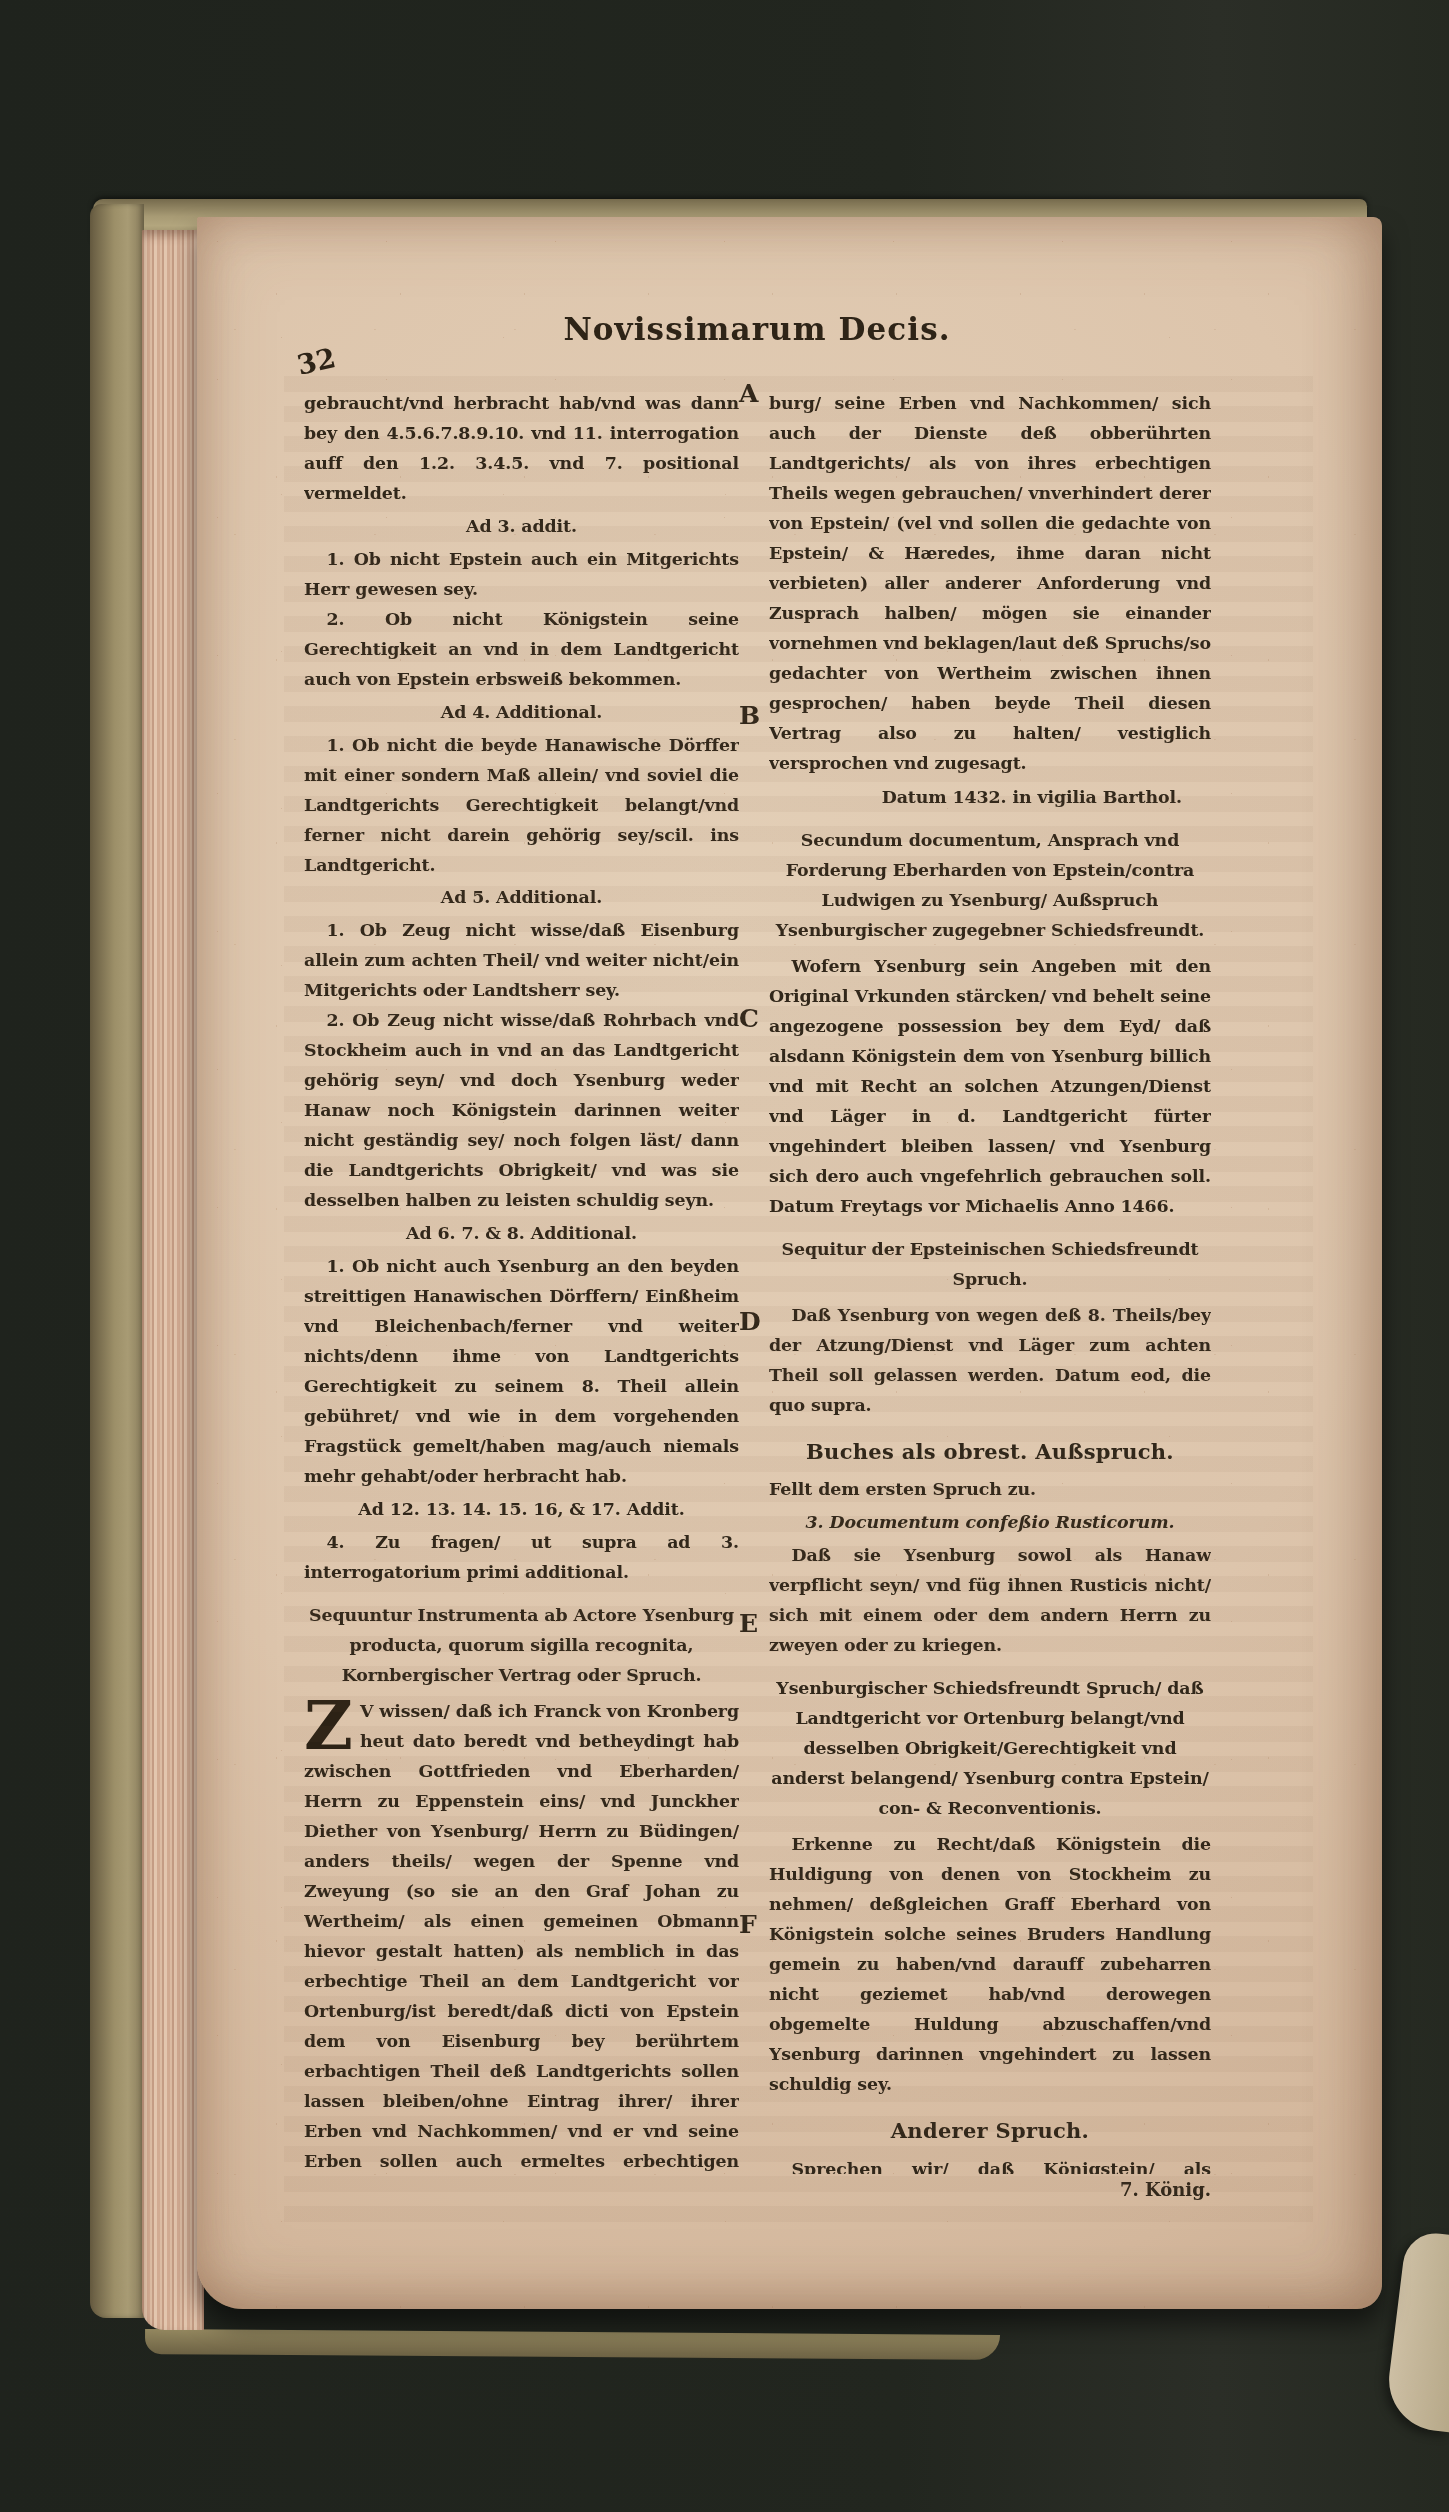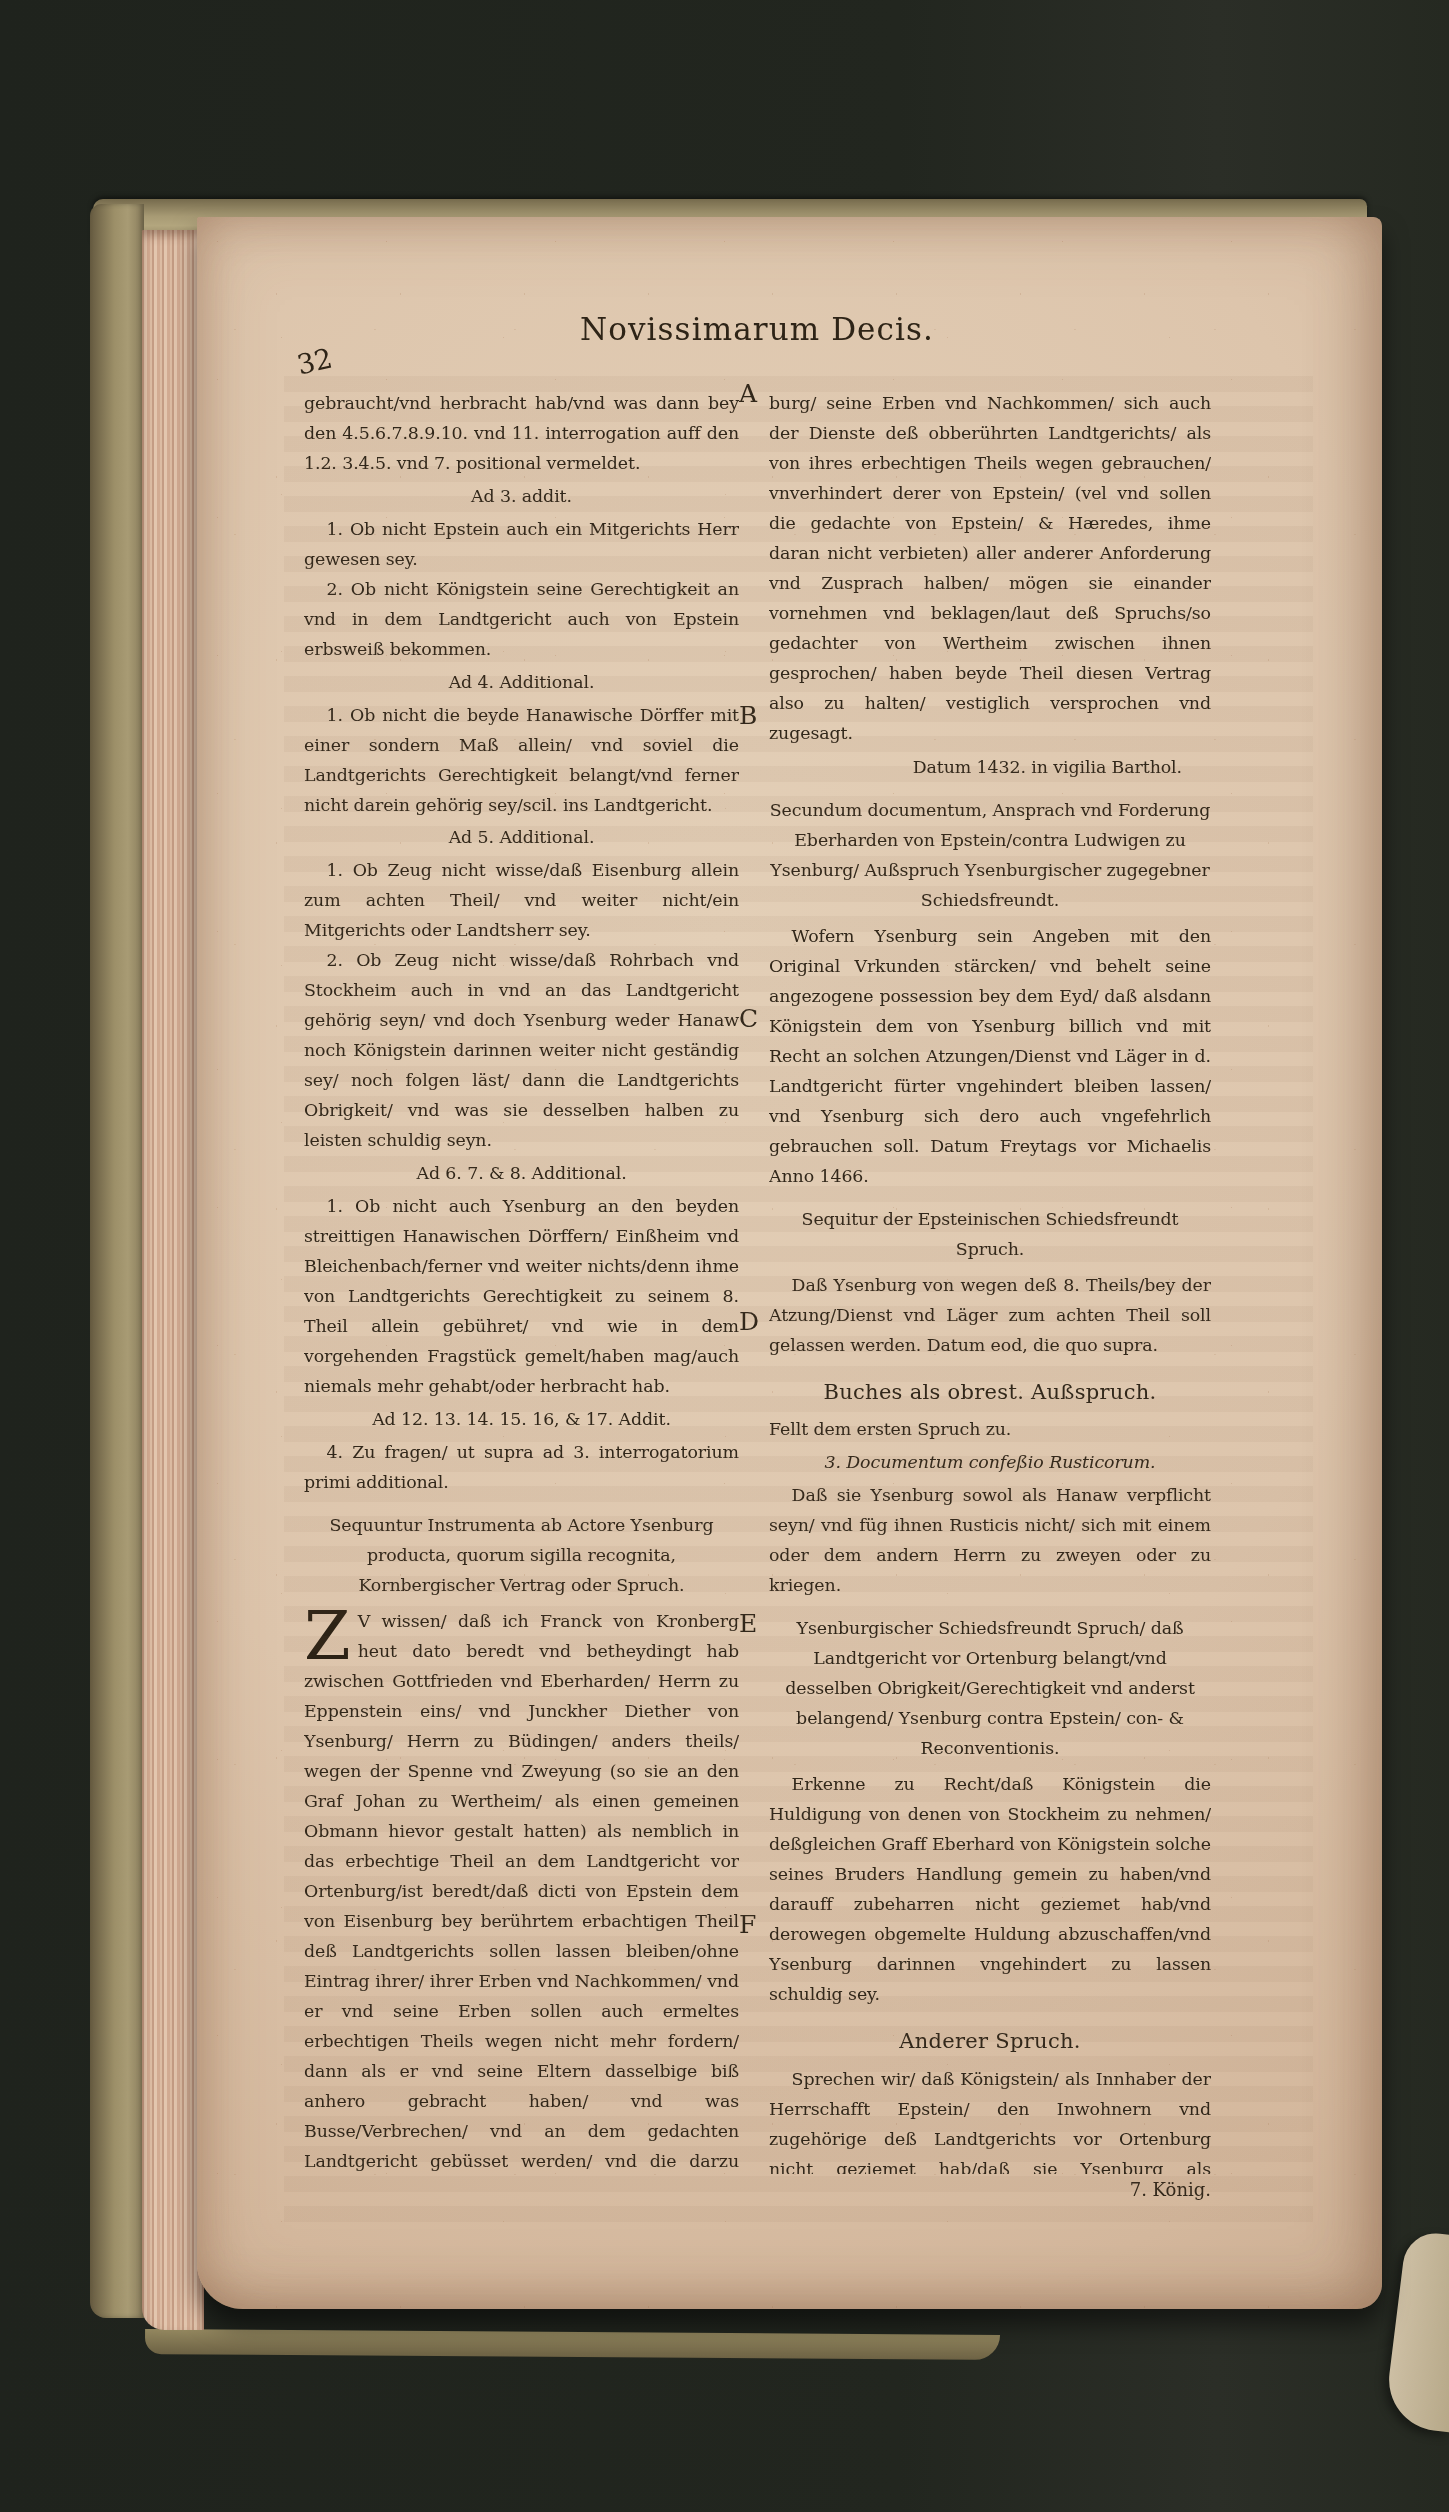--- a/index.html
+++ b/index.html
@@ -25,20 +25,21 @@
     background:repeating-linear-gradient(90deg,#c49c84 0 2.2px,#e3c6ae 2.2px 5px,#d2ab92 5px 8px,#dcbca3 8px 10px);
     border-radius:1.4px 0 0 22px; box-shadow:inset 0 5.8px 10px rgba(60,30,15,.35);
   }
   
   .page {
     position:absolute; left:197px; top:217px; width:1185px; height:2092px;
     background:radial-gradient(115% 85% at 44% 34%, #e3cfb7 0%, #ddc5ac 52%, #d4b89d 80%, #c9ab8f 100%);
     border-radius:2.9px 8.7px 25px 46px;
     box-shadow:inset 0 0 80px rgba(125,82,52,.22), inset -22px -7.2px 51px rgba(110,70,45,.26),
                inset 13px 0 36px rgba(140,90,60,.18), 0 16px 25px rgba(0,0,0,.5);
+    font-weight:bold;
   }
   .page::before { 
     content:""; position:absolute; inset:0; border-radius:inherit; pointer-events:none; opacity:.55;
     background-image:
       radial-gradient(1.4px 0.7px at 12% 18%, rgba(150,90,50,.35) 0 60%, transparent 70%),
       radial-gradient(0.7px 1.4px at 64% 42%, rgba(150,95,55,.3) 0 60%, transparent 70%),
       radial-gradient(1.4px 0.7px at 38% 77%, rgba(140,85,45,.3) 0 60%, transparent 70%),
       radial-gradient(0.7px 0.7px at 85% 23%, rgba(130,80,40,.35) 0 60%, transparent 70%),
       radial-gradient(1.4px 0.7px at 27% 55%, rgba(150,95,55,.25) 0 60%, transparent 70%);
     background-size:169px 138px, 124px 183px, 222px 157px, 188px 130px, 140px 205px;

